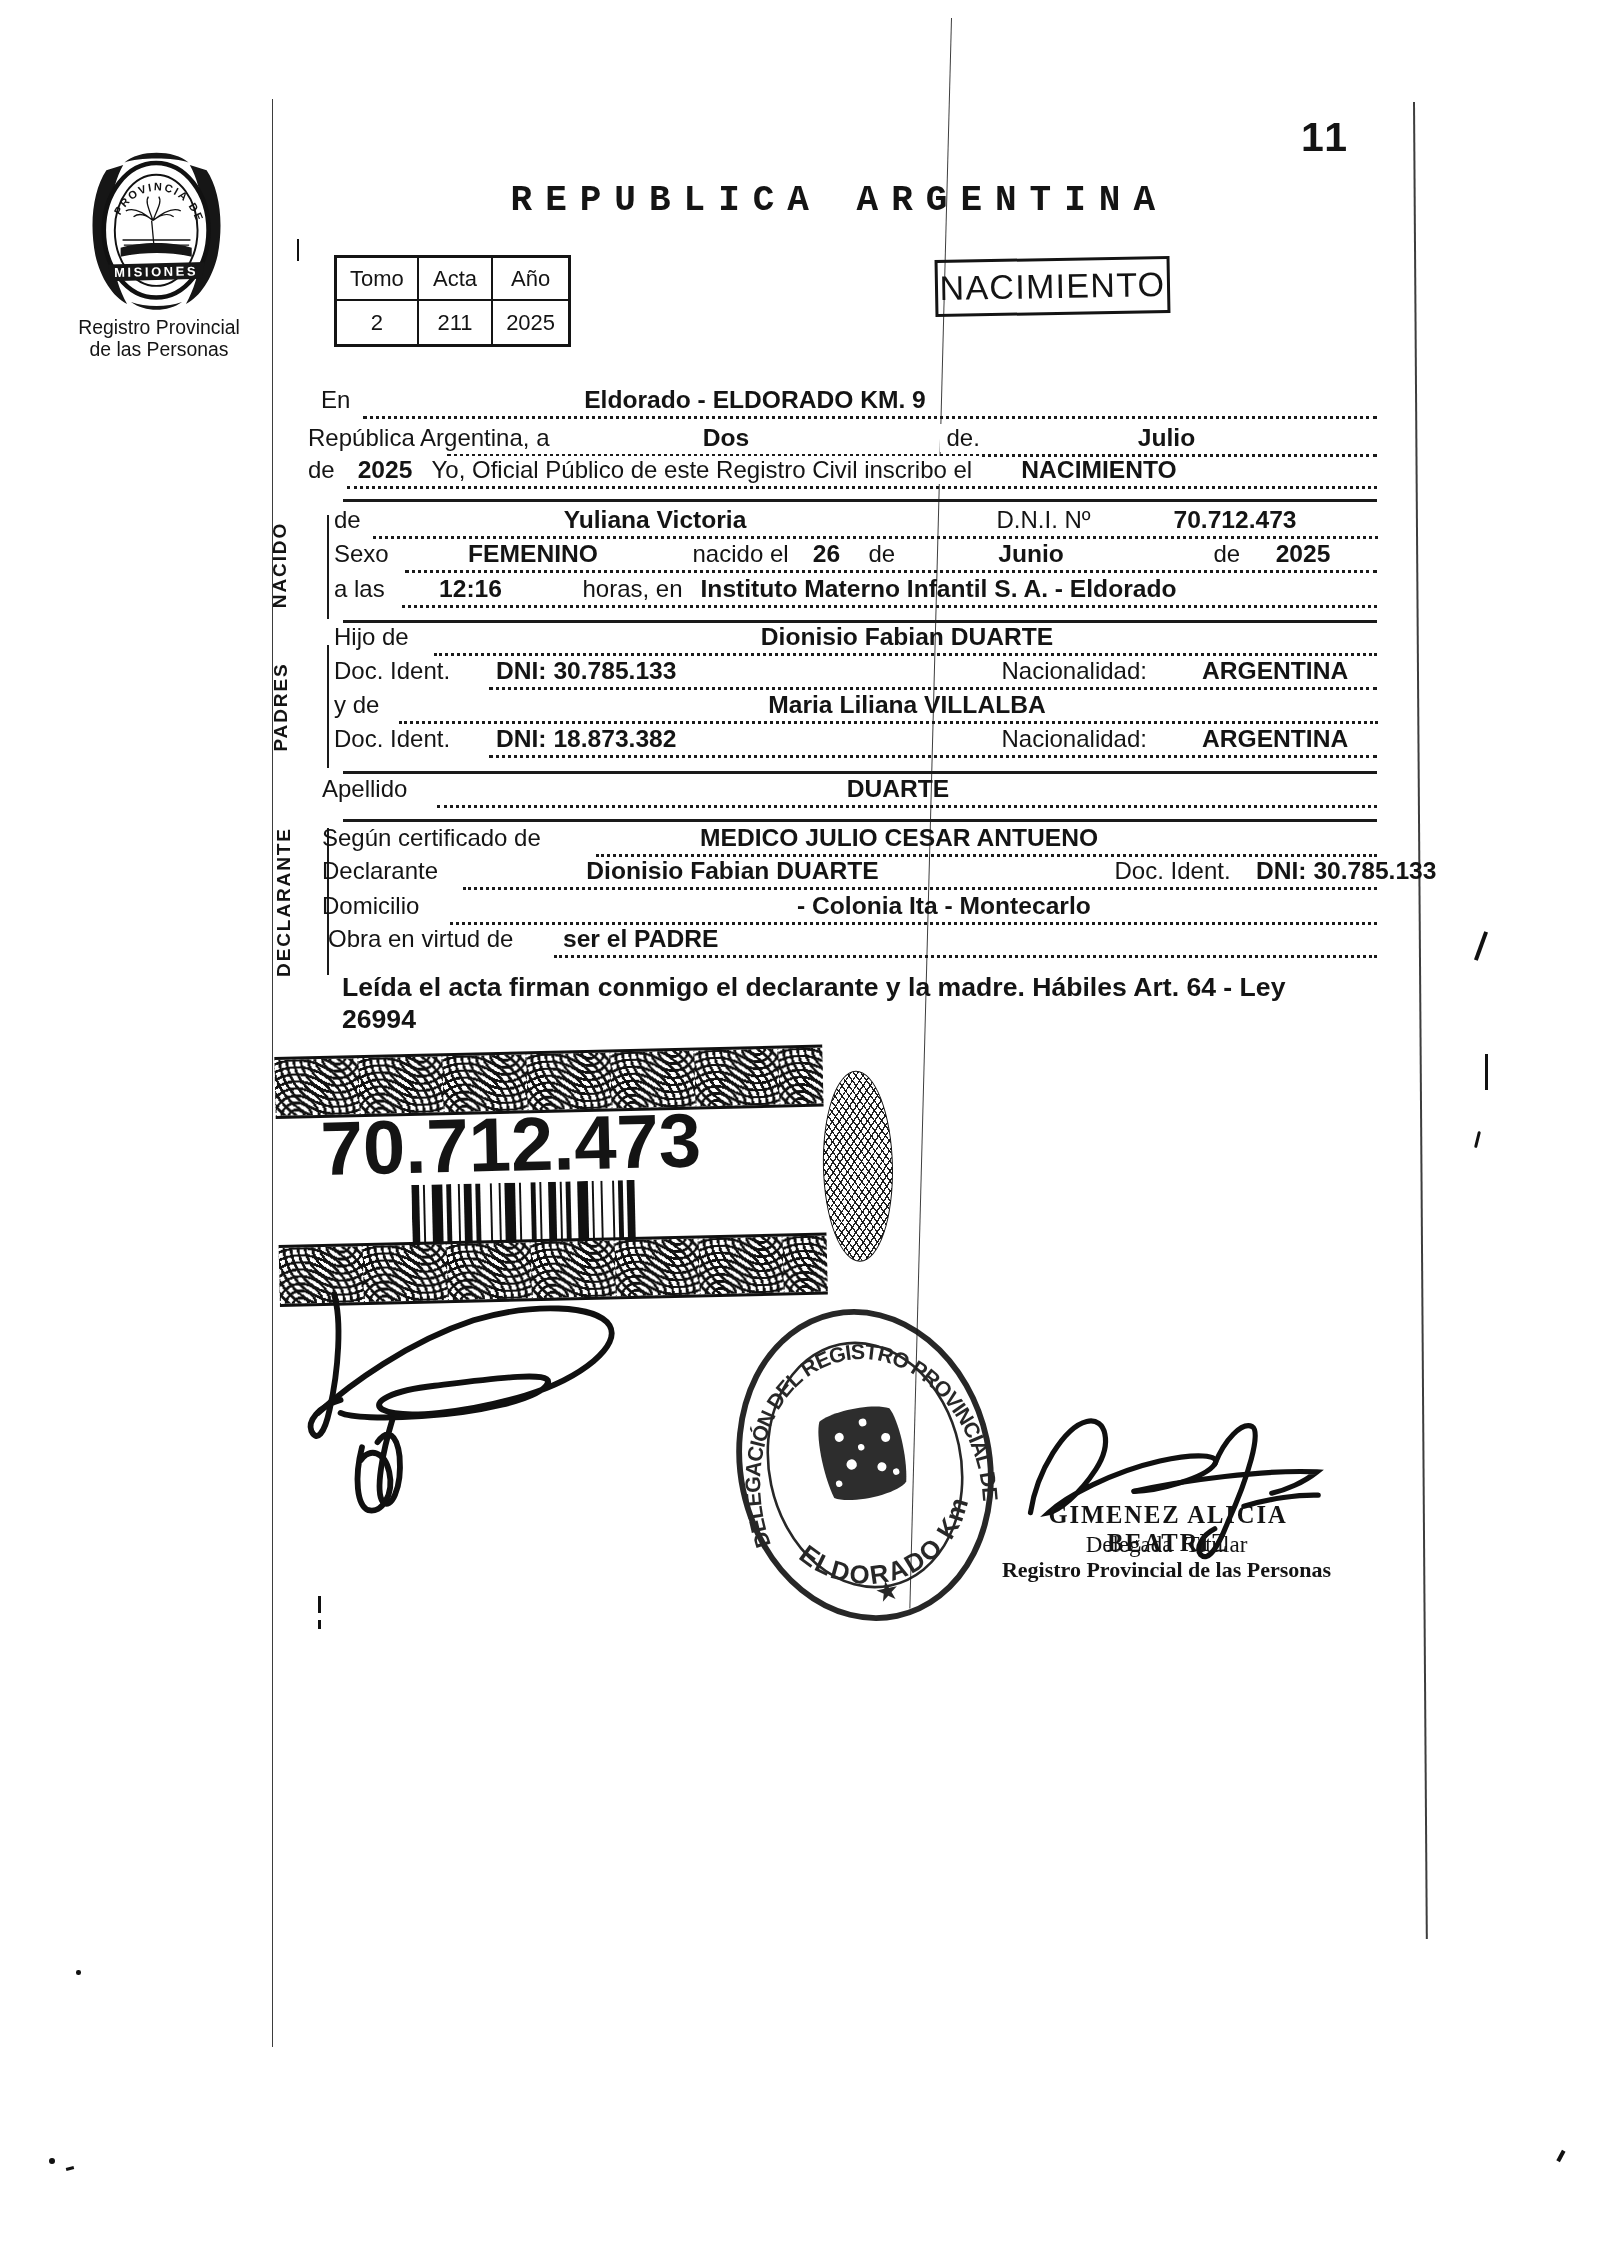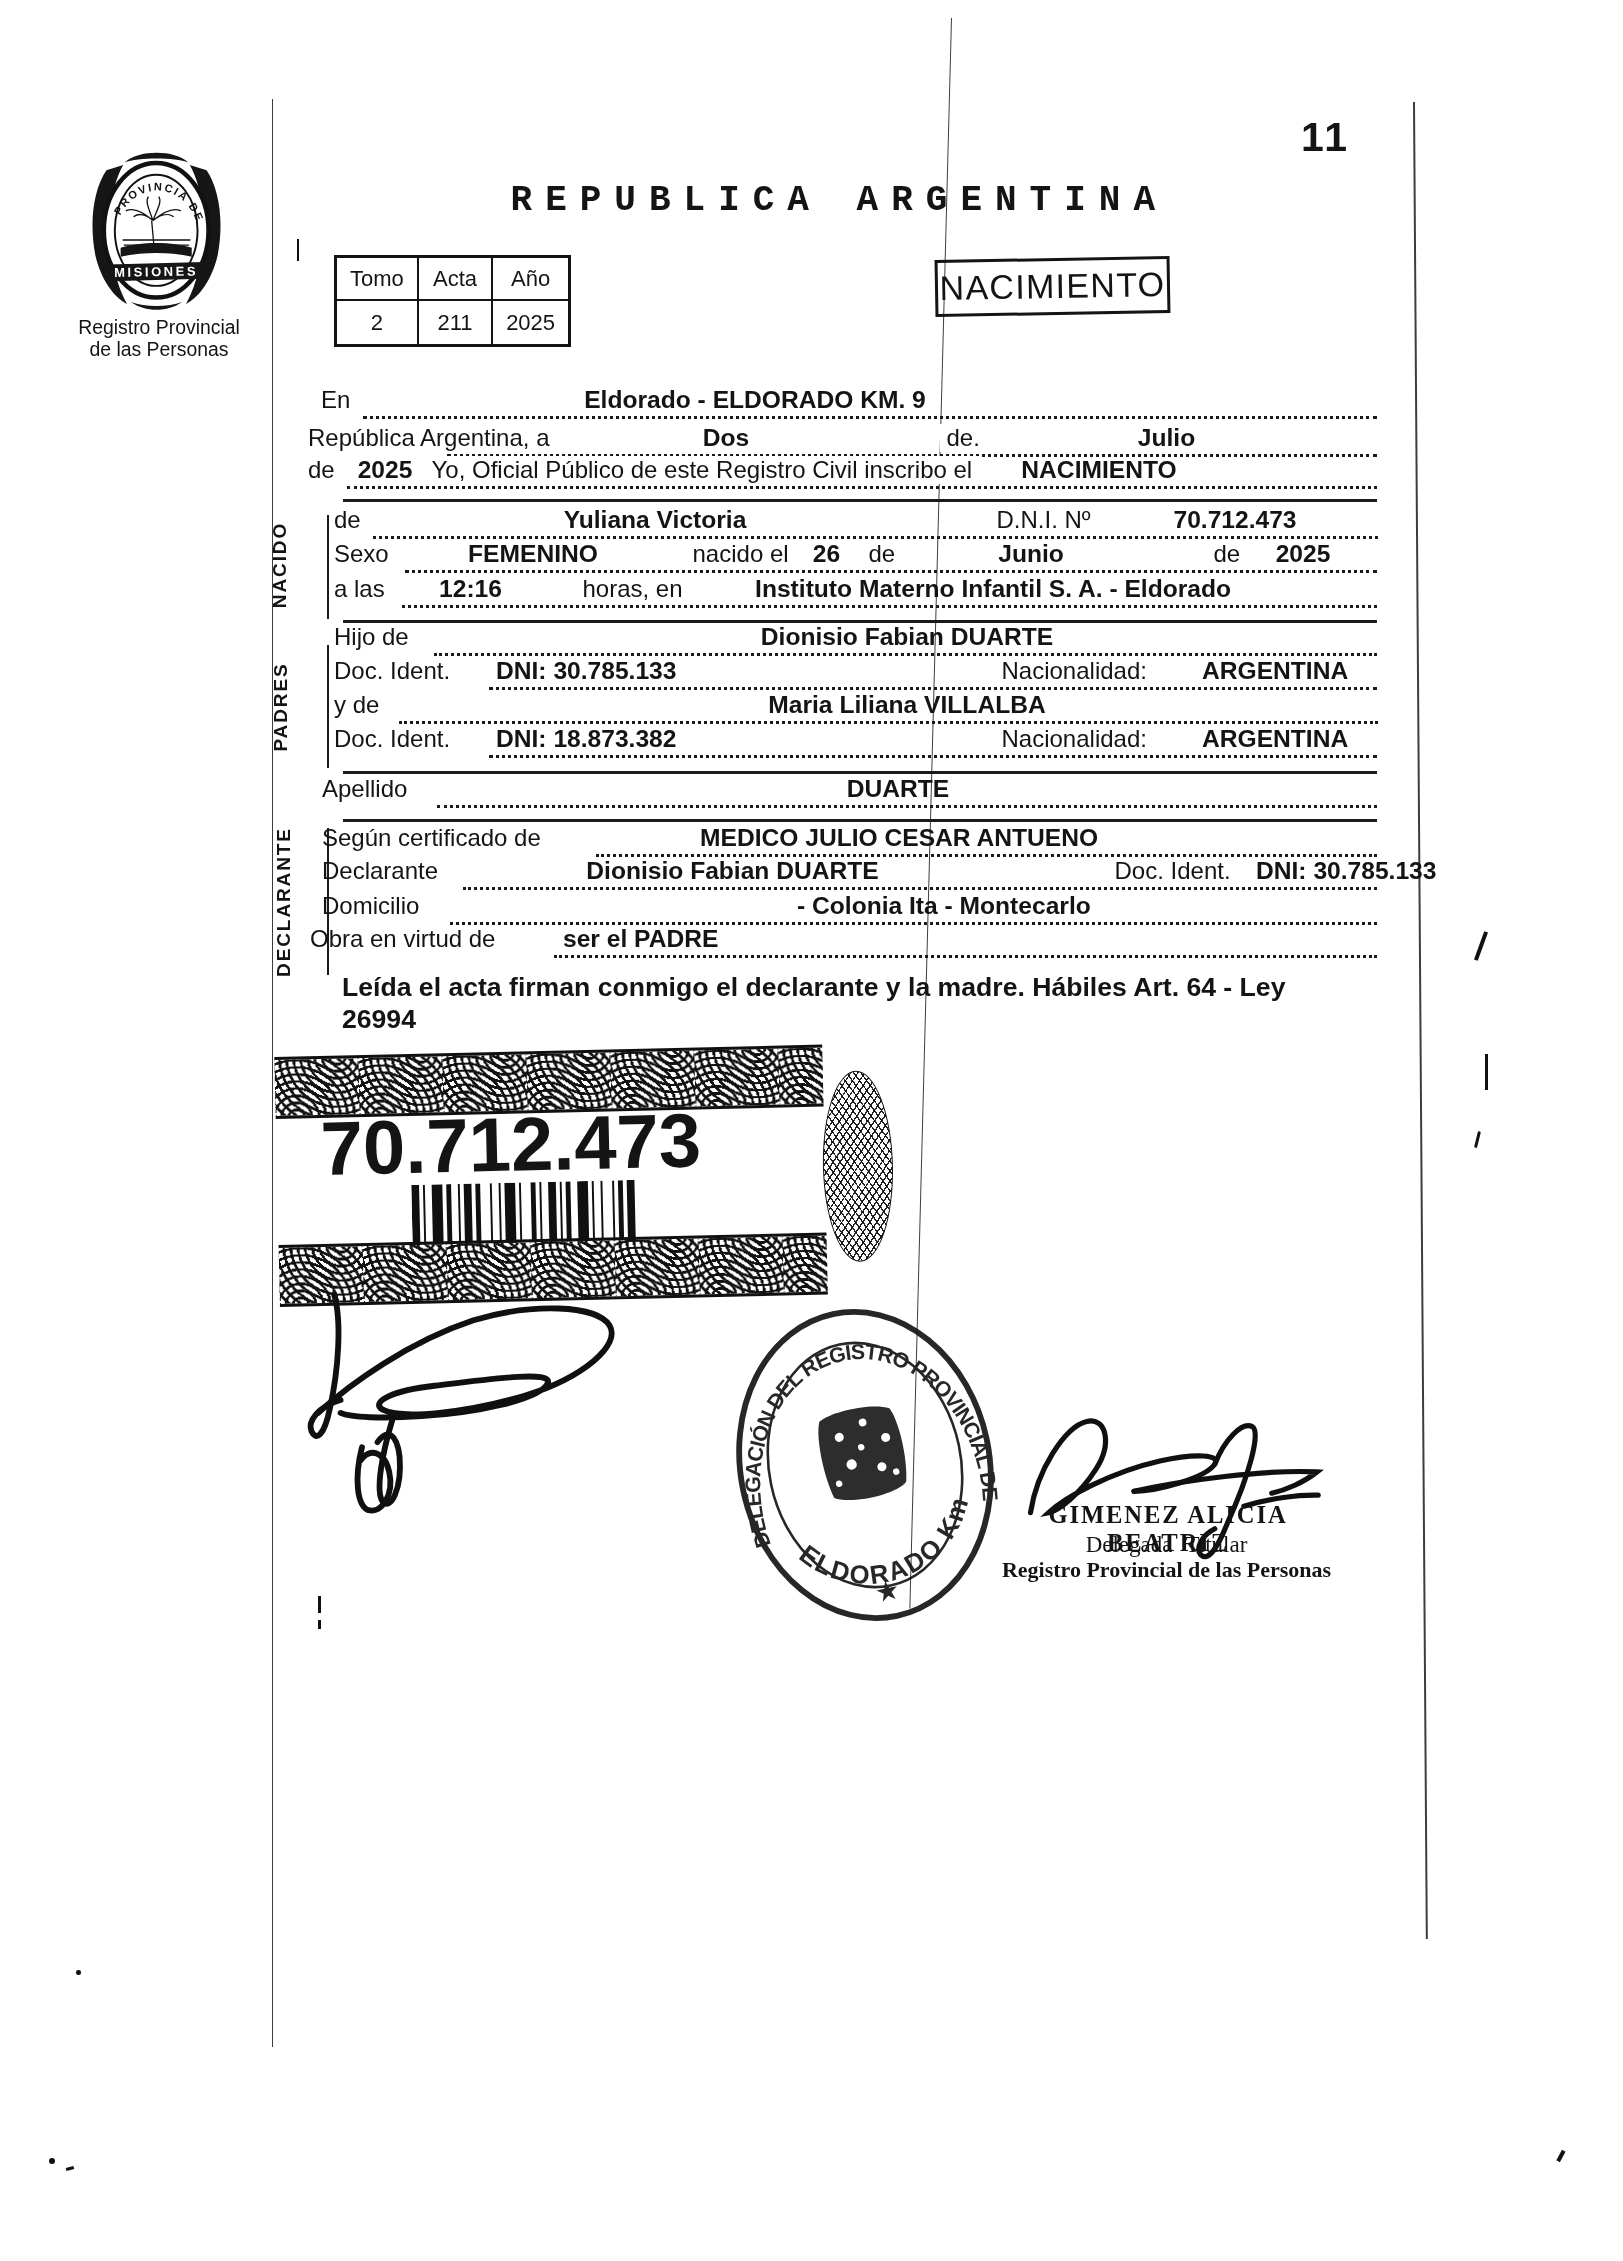--- a/index.html
+++ b/index.html
@@ -168,21 +168,21 @@
     <span class="val" style="left:966px;width:130px;">Junio</span>
     <span class="mid" style="left:1207px;">de</span>
     <span class="val" style="left:1261px;width:84px;">2025</span>
   </div>
 
   <div class="row" style="top:572px;">
     <div class="leader" style="left:402px;width:975px;"></div>
     <span class="lbl" style="left:334px;">a las</span>
     <span class="val" style="left:412px;width:117px;">12:16</span>
     <span class="mid" style="left:576px;">horas, en</span>
-    <span class="val" style="left:706px;width:525px;text-align:right;">Instituto Materno Infantil S. A. - Eldorado</span>
+    <span class="val" style="left:676px;width:525px;">Instituto Materno Infantil S. A. - Eldorado</span>
   </div>
   <div class="divider" style="top:620px;"></div>
 
   <div class="vlabelwrap" style="left:281px;top:707px;">
     <span class="vlabel">PADRES</span>
   </div>
   <div class="bracket" style="top:645px;height:123px;"></div>
 
   <div class="row" style="top:620px;">
     <div class="leader" style="left:434px;width:943px;"></div>
@@ -240,21 +240,21 @@
   </div>
 
   <div class="row" style="top:889px;padding-left:16px;">
     <div class="leader" style="left:450px;width:927px;"></div>
     <span class="lbl" style="left:322px;">Domicilio</span>
     <span class="val" style="left:797px;width:259px;">- Colonia Ita - Montecarlo</span>
   </div>
 
   <div class="row" style="top:922px;">
     <div class="leader" style="left:554px;width:823px;"></div>
-    <span class="lbl" style="left:310px;">Obra en virtud de</span>
+    <span class="lbl" style="left:328px;">Obra en virtud de</span>
     <span class="val left" style="left:563px;width:188px;">ser el PADRE</span>
   </div>
 
   <div id="note">
     <div>Leída el acta firman conmigo el declarante y la madre. Hábiles  Art. 64 - Ley</div>
     <div>26994</div>
   </div>
 
   <div id="sticker">
     <div class="band" style="top:5.2px;"></div>

